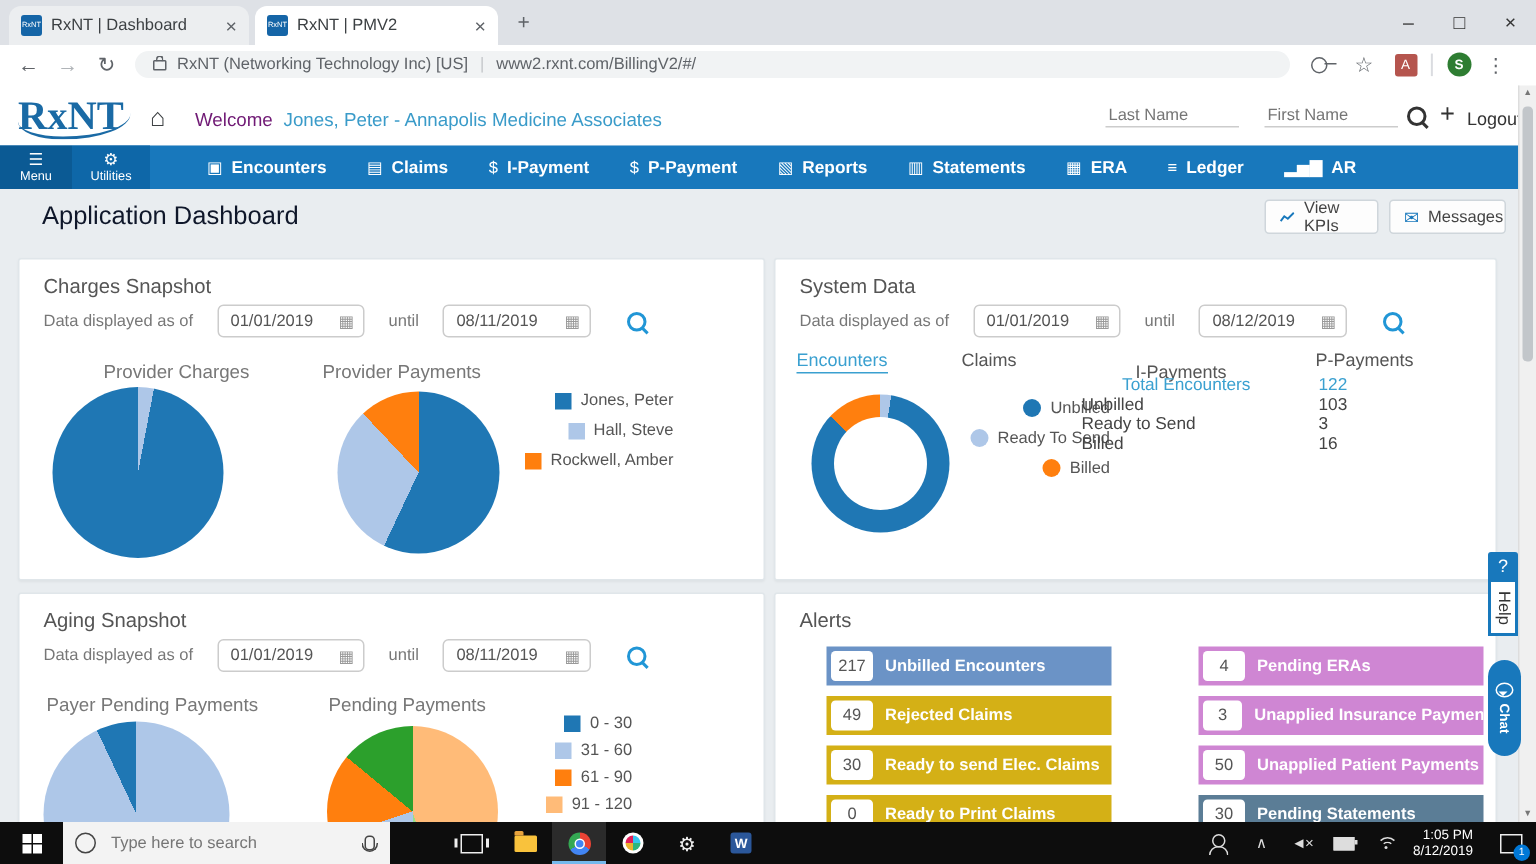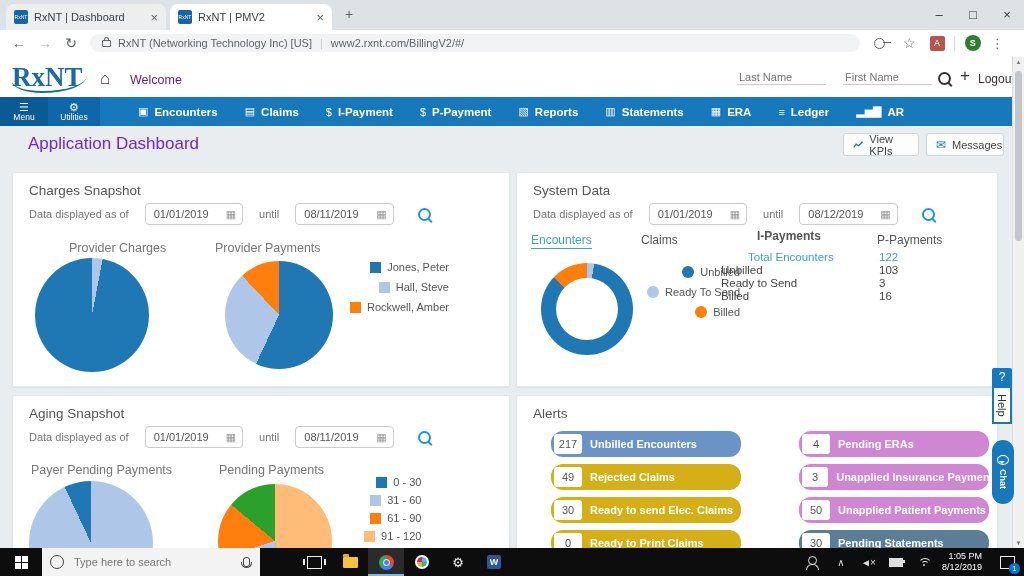--- a/index.html
+++ b/index.html
@@ -44,21 +44,21 @@
   .mag.blue{border-color:#2196d6;} .mag.blue:after{background:#2196d6;}
   
   .bluenav{left:0;top:97px;width:1024px;height:29px;background:#1878bc;display:flex;align-items:stretch;color:#fff;}
   .navblk{width:48px;display:flex;flex-direction:column;align-items:center;justify-content:center;
        font-size:8.5px;line-height:10px;cursor:pointer;}
   .navblk .g{font-size:11px;}
   .navitems{display:flex;align-items:center;margin-left:38px;gap:27px;}
   .navitem{display:flex;align-items:center;gap:6px;font-size:11.5px;font-weight:bold;cursor:pointer;white-space:nowrap;}
   .navitem .g{font-size:11px;font-weight:normal;}
   
-  .pagetitle{left:28px;top:134px;font-size:17px;color:#6d28d9;}
+  .pagetitle{left:28px;top:134px;font-size:17px;color:#0f172a;}
   .pbtn{top:133px;height:23px;background:#fdfdfd;border:1px solid #cfd6db;border-radius:3px;
        display:flex;align-items:center;gap:6px;font-size:11px;color:#444;padding:0 9px;box-sizing:border-box;cursor:pointer;}
   .envic{color:#1878bc;font-size:12px;}
   
   .card{position:absolute;background:#fff;border:1px solid #e0e6ea;border-radius:2px;box-shadow:0 1px 2px rgba(0,0,0,.05);}
   .ctitle{position:absolute;left:16px;top:10px;font-size:13.5px;color:#555;}
   .daterow{position:absolute;left:16px;top:30px;display:flex;align-items:center;gap:16px;font-size:11px;color:#777;}
   .datebox{border:1px solid #ccc;border-radius:4px;height:20px;display:flex;align-items:center;padding:0 6px;gap:8px;cursor:pointer;}
   .datebox input{border:none;outline:none;width:62px;font-size:11px;color:#555;background:transparent;
        font-family:"Liberation Sans",sans-serif;}
@@ -66,21 +66,21 @@
   .pietitle{position:absolute;font-size:12.5px;color:#777;}
   .pie{position:absolute;border-radius:50%;}
   .donuthole{position:absolute;border-radius:50%;background:#fff;}
   .lgitem{display:flex;align-items:center;gap:6px;font-size:11px;color:#555;margin-bottom:8px;white-space:nowrap;justify-content:flex-end;}
   .sw{width:11px;height:11px;flex:0 0 auto;}
   .sw.round{border-radius:50%;width:12px;height:12px;}
   .systab{position:absolute;top:232px;font-size:12px;color:#555;cursor:pointer;}
   .systab.active{color:#3aa0d0;border-bottom:1px solid #3aa0d0;padding-bottom:1px;}
   .statrow{position:absolute;font-size:11.5px;color:#444;white-space:nowrap;}
   .statrow.link{color:#3aa0d0;cursor:pointer;}
-  .alertbar{position:absolute;width:190px;height:26px;border-radius:12px;display:flex;align-items:center;cursor:pointer;}
+  .alertbar{position:absolute;width:190px;height:26px;border-radius:0;display:flex;align-items:center;cursor:pointer;}
   .chip{background:#fff;border-radius:3px;width:28px;height:20px;margin:0 8px 0 3px;font-size:11px;color:#555;
        display:flex;align-items:center;justify-content:center;}
   .albl{color:#fff;font-size:11px;font-weight:bold;white-space:nowrap;overflow:hidden;}
   
   .helpq{right:12px;top:368px;width:20px;height:18px;background:#1878bc;color:#fff;font-size:12px;
        display:flex;align-items:center;justify-content:center;border-radius:2px 2px 0 0;cursor:pointer;}
   .helpbox{right:12px;top:386px;width:20px;height:38px;background:#fff;border:2px solid #1878bc;box-sizing:border-box;
        display:flex;align-items:center;justify-content:center;writing-mode:vertical-rl;font-size:11px;color:#333;cursor:pointer;}
   .chatpill{right:10px;top:440px;width:22px;height:64px;background:#1878bc;border-radius:12px;color:#fff;
        display:flex;flex-direction:column;align-items:center;justify-content:center;gap:4px;cursor:pointer;}
@@ -171,20 +171,21 @@
   <span class="pdfic" style="margin-left:14px;">A</span>
   <span style="margin:0 8px;color:#dadce0;">|</span>
   <span class="avatar">S</span>
   <span style="margin-left:10px;font-size:13px;color:#5f6368;">⋮</span>
 </div>
 
 <div class="abs appheader">
   <div class="abs logo">RxNT</div>
   <div class="abs homeic">⌂</div>
   <div class="abs welcome">Welcome</div>
+  <div class="abs acct">Jones, Peter - Annapolis Medicine Associates</div>
   <input class="abs uinput" style="left: 737px; top: 14px;" placeholder="Last Name">
   <input class="abs uinput" style="left: 843px; top: 14px;" placeholder="First Name">
   <span class="abs mag" style="left:938px;top:15px;"></span>
   <span class="abs" style="left:960px;top:10px;font-size:17px;color:#333;">+</span>
   <span class="abs" style="left:978px;top:16px;font-size:12px;color:#333;">Logout</span>
 </div>
 
 <div class="abs bluenav">
   <div class="navblk" style="background:#0b5a94;">
     <span class="g">☰</span>
@@ -291,21 +292,21 @@
     </span>
     <span>until</span>
     <span class="datebox">
       <input value="08/12/2019" style="">
       <span class="calic">▦</span>
     </span>
     <span class="mag blue" style="margin-left:8px;"></span>
   </div>
   <span class="systab active" style="left:14px;top:60px;position:absolute;">Encounters</span>
   <span class="systab" style="left:124px;top:60px;position:absolute;">Claims</span>
-  <span class="systab" style="left:240px;top:56px;position:absolute;font-weight:bold;">I-Payments</span>
+  <span class="systab" style="left:240px;top:68px;position:absolute;">I-Payments</span>
   <span class="systab" style="left:360px;top:60px;position:absolute;">P-Payments</span>
   <div class="pie" style="left: 24px; top: 90px; width: 92px; height: 92px; background: conic-gradient(rgb(174, 199, 232) 0%, rgb(174, 199, 232) 2.5%, rgb(31, 119, 180) 2.5%, rgb(31, 119, 180) 87%, rgb(255, 127, 14) 87%, rgb(255, 127, 14) 100%);"></div>
   <div class="donuthole" style="left:39px;top:105px;width:62px;height:62px;"></div>
   <div class="abs" style="left:130px;top:93px;">
     <div class="lgitem">
         <span class="sw round" style="background-color: rgb(31, 119, 180);"></span>
         <span>Unbilled</span>
       </div>
     <div class="lgitem">
         <span class="sw round" style="background-color: rgb(174, 199, 232);"></span>

